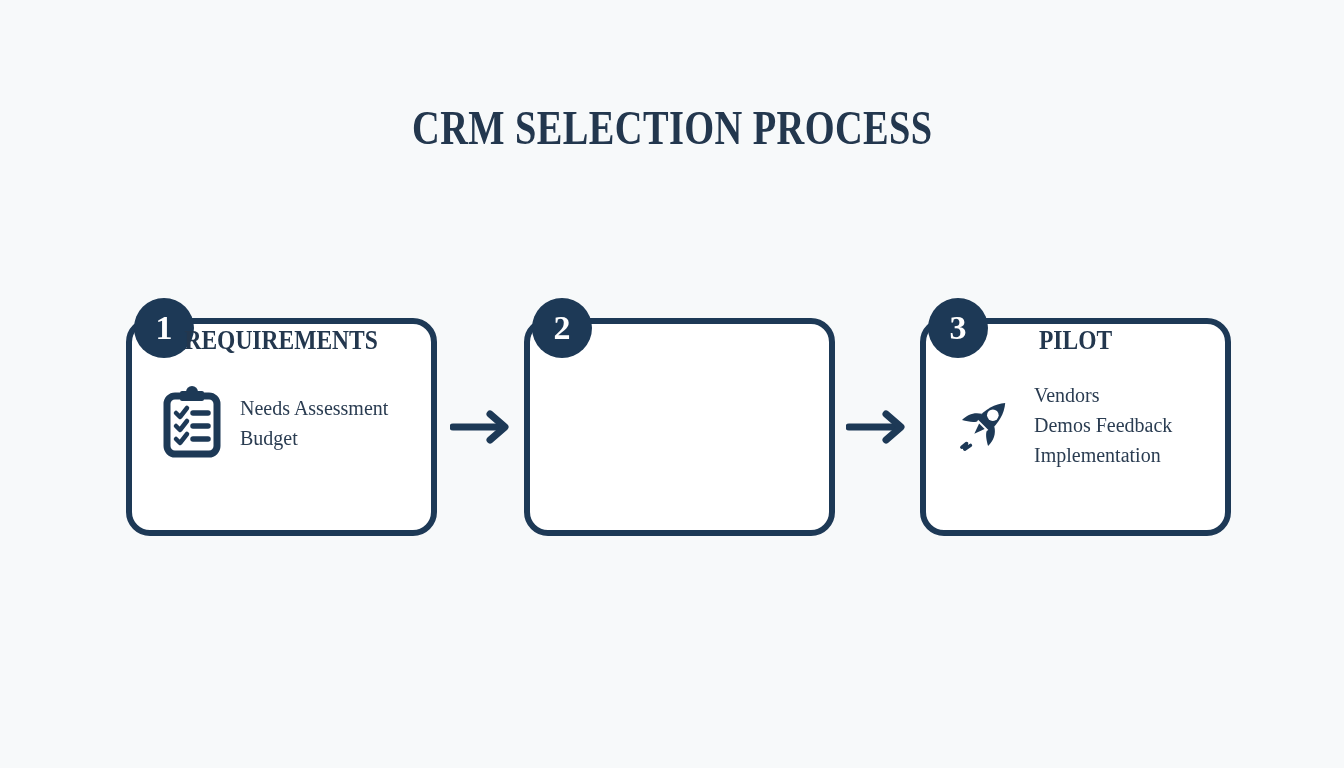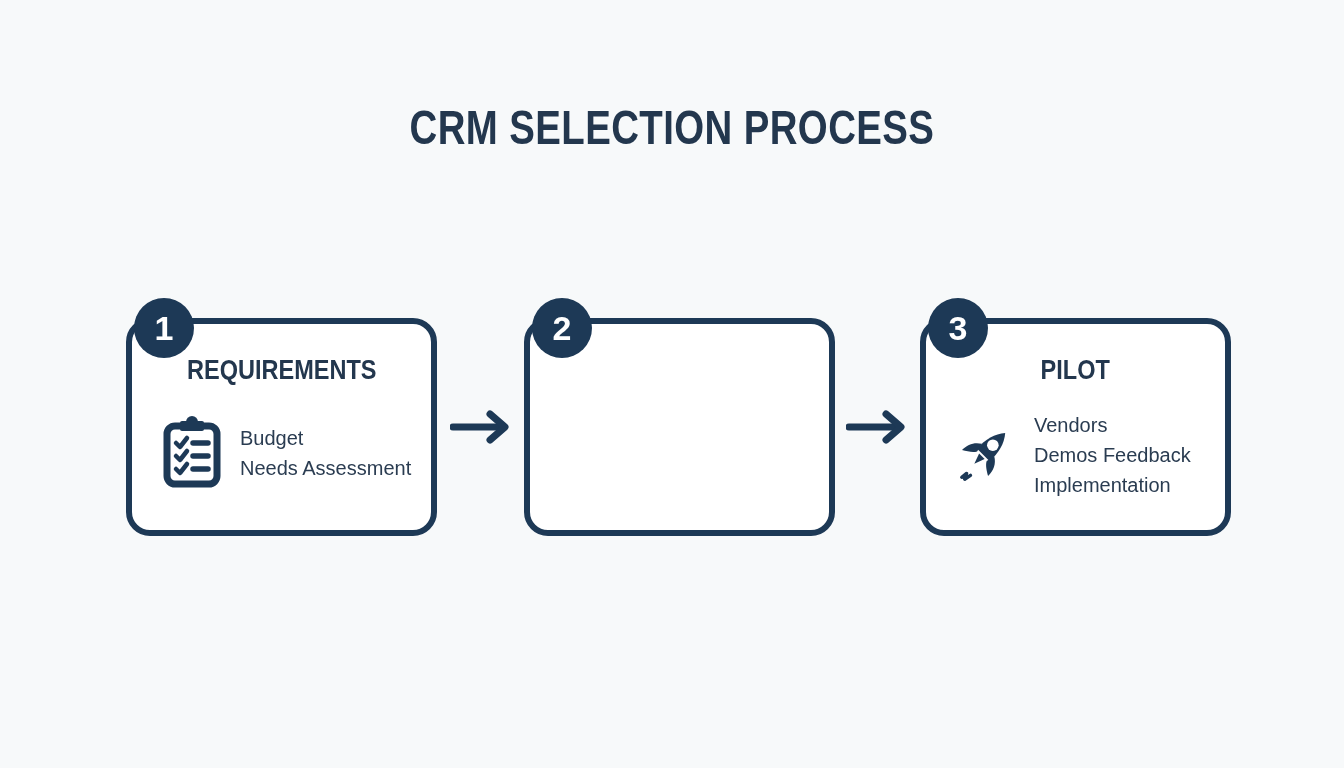--- a/index.html
+++ b/index.html
@@ -7,20 +7,21 @@
   body {
     background: #f7f9fa;
     font-family: "Liberation Sans", sans-serif;
     color: #22374f;
     overflow: hidden;
   }
   .canvas {
     position: relative;
     width: 1344px;
     height: 768px;
+    font-family: Liberation Serif, serif;
   }
   .main-title {
     position: absolute;
     top: 100px;
     left: 0;
     width: 1344px;
     text-align: center;
     font-size: 48px;
     font-weight: bold;
     color: #23374e;
@@ -54,21 +55,20 @@
     background: #1d3956;
     color: #ffffff;
     font-size: 34px;
     font-weight: bold;
     display: flex;
     align-items: center;
     justify-content: center;
     line-height: 1;
   }
   .step-title {
-    margin-top: 30px;
     text-align: center;
     font-size: 28px;
     font-weight: bold;
     color: #23374e;
   }
   .step-title .condense {
     display: inline-block;
     transform: scaleX(0.84);
     transform-origin: center;
     white-space: nowrap;
@@ -124,22 +124,22 @@
           <rect x="18" y="6" width="24" height="10" rx="2" fill="#1d3956"></rect>
           <path d="M14 28 l4 4 l7 -9" fill="none" stroke="#1d3956" stroke-width="4.5" stroke-linecap="round" stroke-linejoin="round"></path>
           <line x1="31" y1="28" x2="46" y2="28" stroke="#1d3956" stroke-width="5.5" stroke-linecap="round"></line>
           <path d="M14 41 l4 4 l7 -9" fill="none" stroke="#1d3956" stroke-width="4.5" stroke-linecap="round" stroke-linejoin="round"></path>
           <line x1="31" y1="41" x2="46" y2="41" stroke="#1d3956" stroke-width="5.5" stroke-linecap="round"></line>
           <path d="M14 54 l4 4 l7 -9" fill="none" stroke="#1d3956" stroke-width="4.5" stroke-linecap="round" stroke-linejoin="round"></path>
           <line x1="31" y1="54" x2="46" y2="54" stroke="#1d3956" stroke-width="5.5" stroke-linecap="round"></line>
         </svg>
       </div>
       <div class="step-items">
+        <div>Needs Assessment</div>
         <div>Budget</div>
-        <div>Needs Assessment</div>
       </div>
     </div>
   </div>
 
   <div class="connector connector-1">
     <svg width="62" height="40" viewBox="0 0 62 40" aria-hidden="true">
       <line x1="3" y1="20" x2="50" y2="20" stroke="#1d3956" stroke-width="7" stroke-linecap="round"></line>
       <polyline points="40,7 55,20 40,33" fill="none" stroke="#1d3956" stroke-width="7" stroke-linecap="round" stroke-linejoin="round"></polyline>
     </svg>
   </div>

